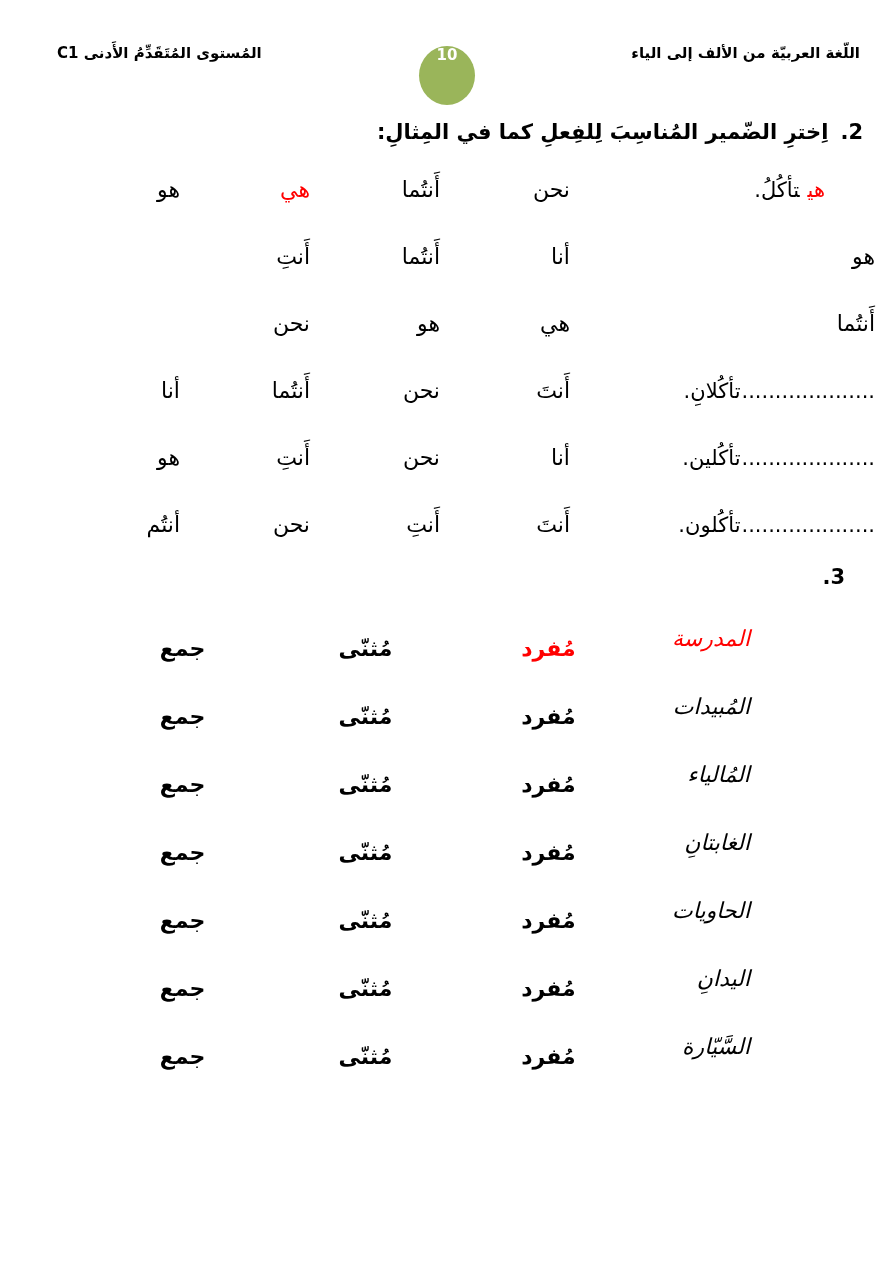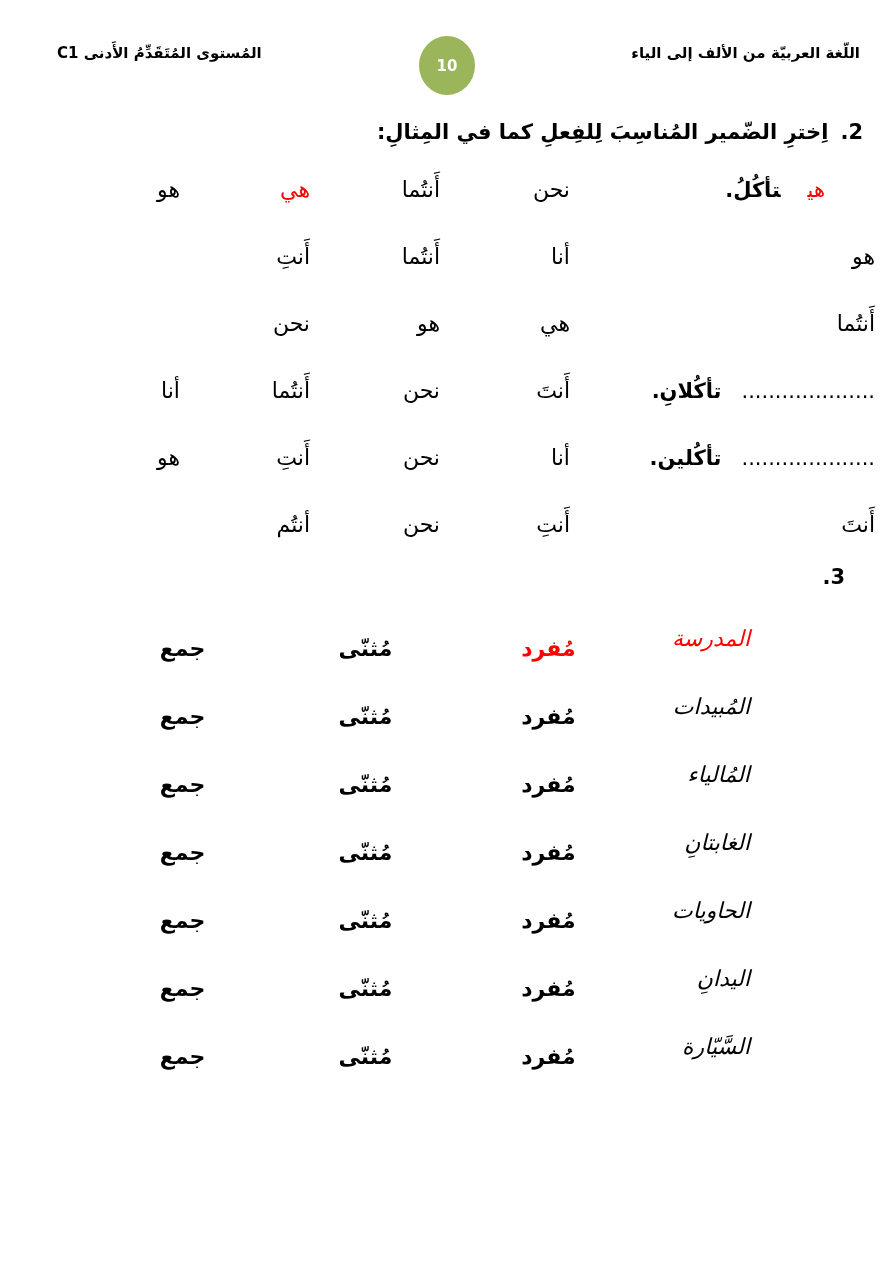--- a/index.html
+++ b/index.html
@@ -14,24 +14,24 @@
   .page { position: absolute; inset: 0; background: #ffffff; direction: rtl; }
 
   
   .header {
     position: absolute; top: 44px; right: 33px; left: 57px;
     display: flex; justify-content: space-between; align-items: flex-start;
     direction: rtl;
     font-size: 15px; font-weight: bold;
   }
   .badge {
-    position: absolute; top: 36px; left: 419px;
+    position: absolute; top: 46px; left: 419px;
     width: 56px; height: 59px; border-radius: 50%;
     background: #9ab55a;
-    display: flex; align-items: center; justify-content: center;
+    display: flex; justify-content: center;
   }
   .badge span { color: #ffffff; font-weight: bold; font-size: 15px; }
 
   
   .ex-title {
     position: absolute; direction: rtl;
     display: flex; gap: 12px; align-items: baseline;
     font-size: 21px; font-weight: bold;
   }
   .ex2-title { top: 120px; right: 30px; }
@@ -39,21 +39,21 @@
 
   
   .ex2-table { position: absolute; top: 156px; right: 18px; left: 50px; direction: rtl; }
   .ex2-row {
     display: grid;
     grid-template-columns: 305px 130px 130px 130px 130px;
     align-items: center; height: 67px;
   }
   .sentence { text-align: right; font-size: 21px; white-space: nowrap; }
   .sentence.example-indent { padding-right: 50px; }
-  .verb { margin-right: 20px; font-weight: bold; }
+  .verb { margin-right: 1px; }
   .pronoun { margin-left: 7px; }
   .dots { letter-spacing: 0px; }
   .opt { font-size: 22px; }
 
   
   .ex3-table { position: absolute; top: 604px; right: 143px; left: 90px; direction: rtl; }
   .ex3-row {
     display: grid;
     grid-template-columns: 110px 183px 183px 183px;
     align-items: center; height: 68px;
@@ -122,20 +122,23 @@
       <div class="sentence">
         <span class="dots">....................</span><span class="verb">تأكُلين.</span>
       </div>
       <div class="opt">أنا</div>
       <div class="opt">نحن</div>
       <div class="opt">أَنتِ</div>
       <div class="opt">هو</div>
     </div>
 
     <div class="ex2-row">
+      <div class="sentence">
+        <span class="dots">....................</span><span class="verb">تأكُلون.</span>
+      </div>
       <div class="opt">أَنتَ</div>
       <div class="opt">أَنتِ</div>
       <div class="opt">نحن</div>
       <div class="opt">أنتُم</div>
     </div>
 
   </div>
 
   <div class="ex-title ex3-title">
     <span>3.</span>

